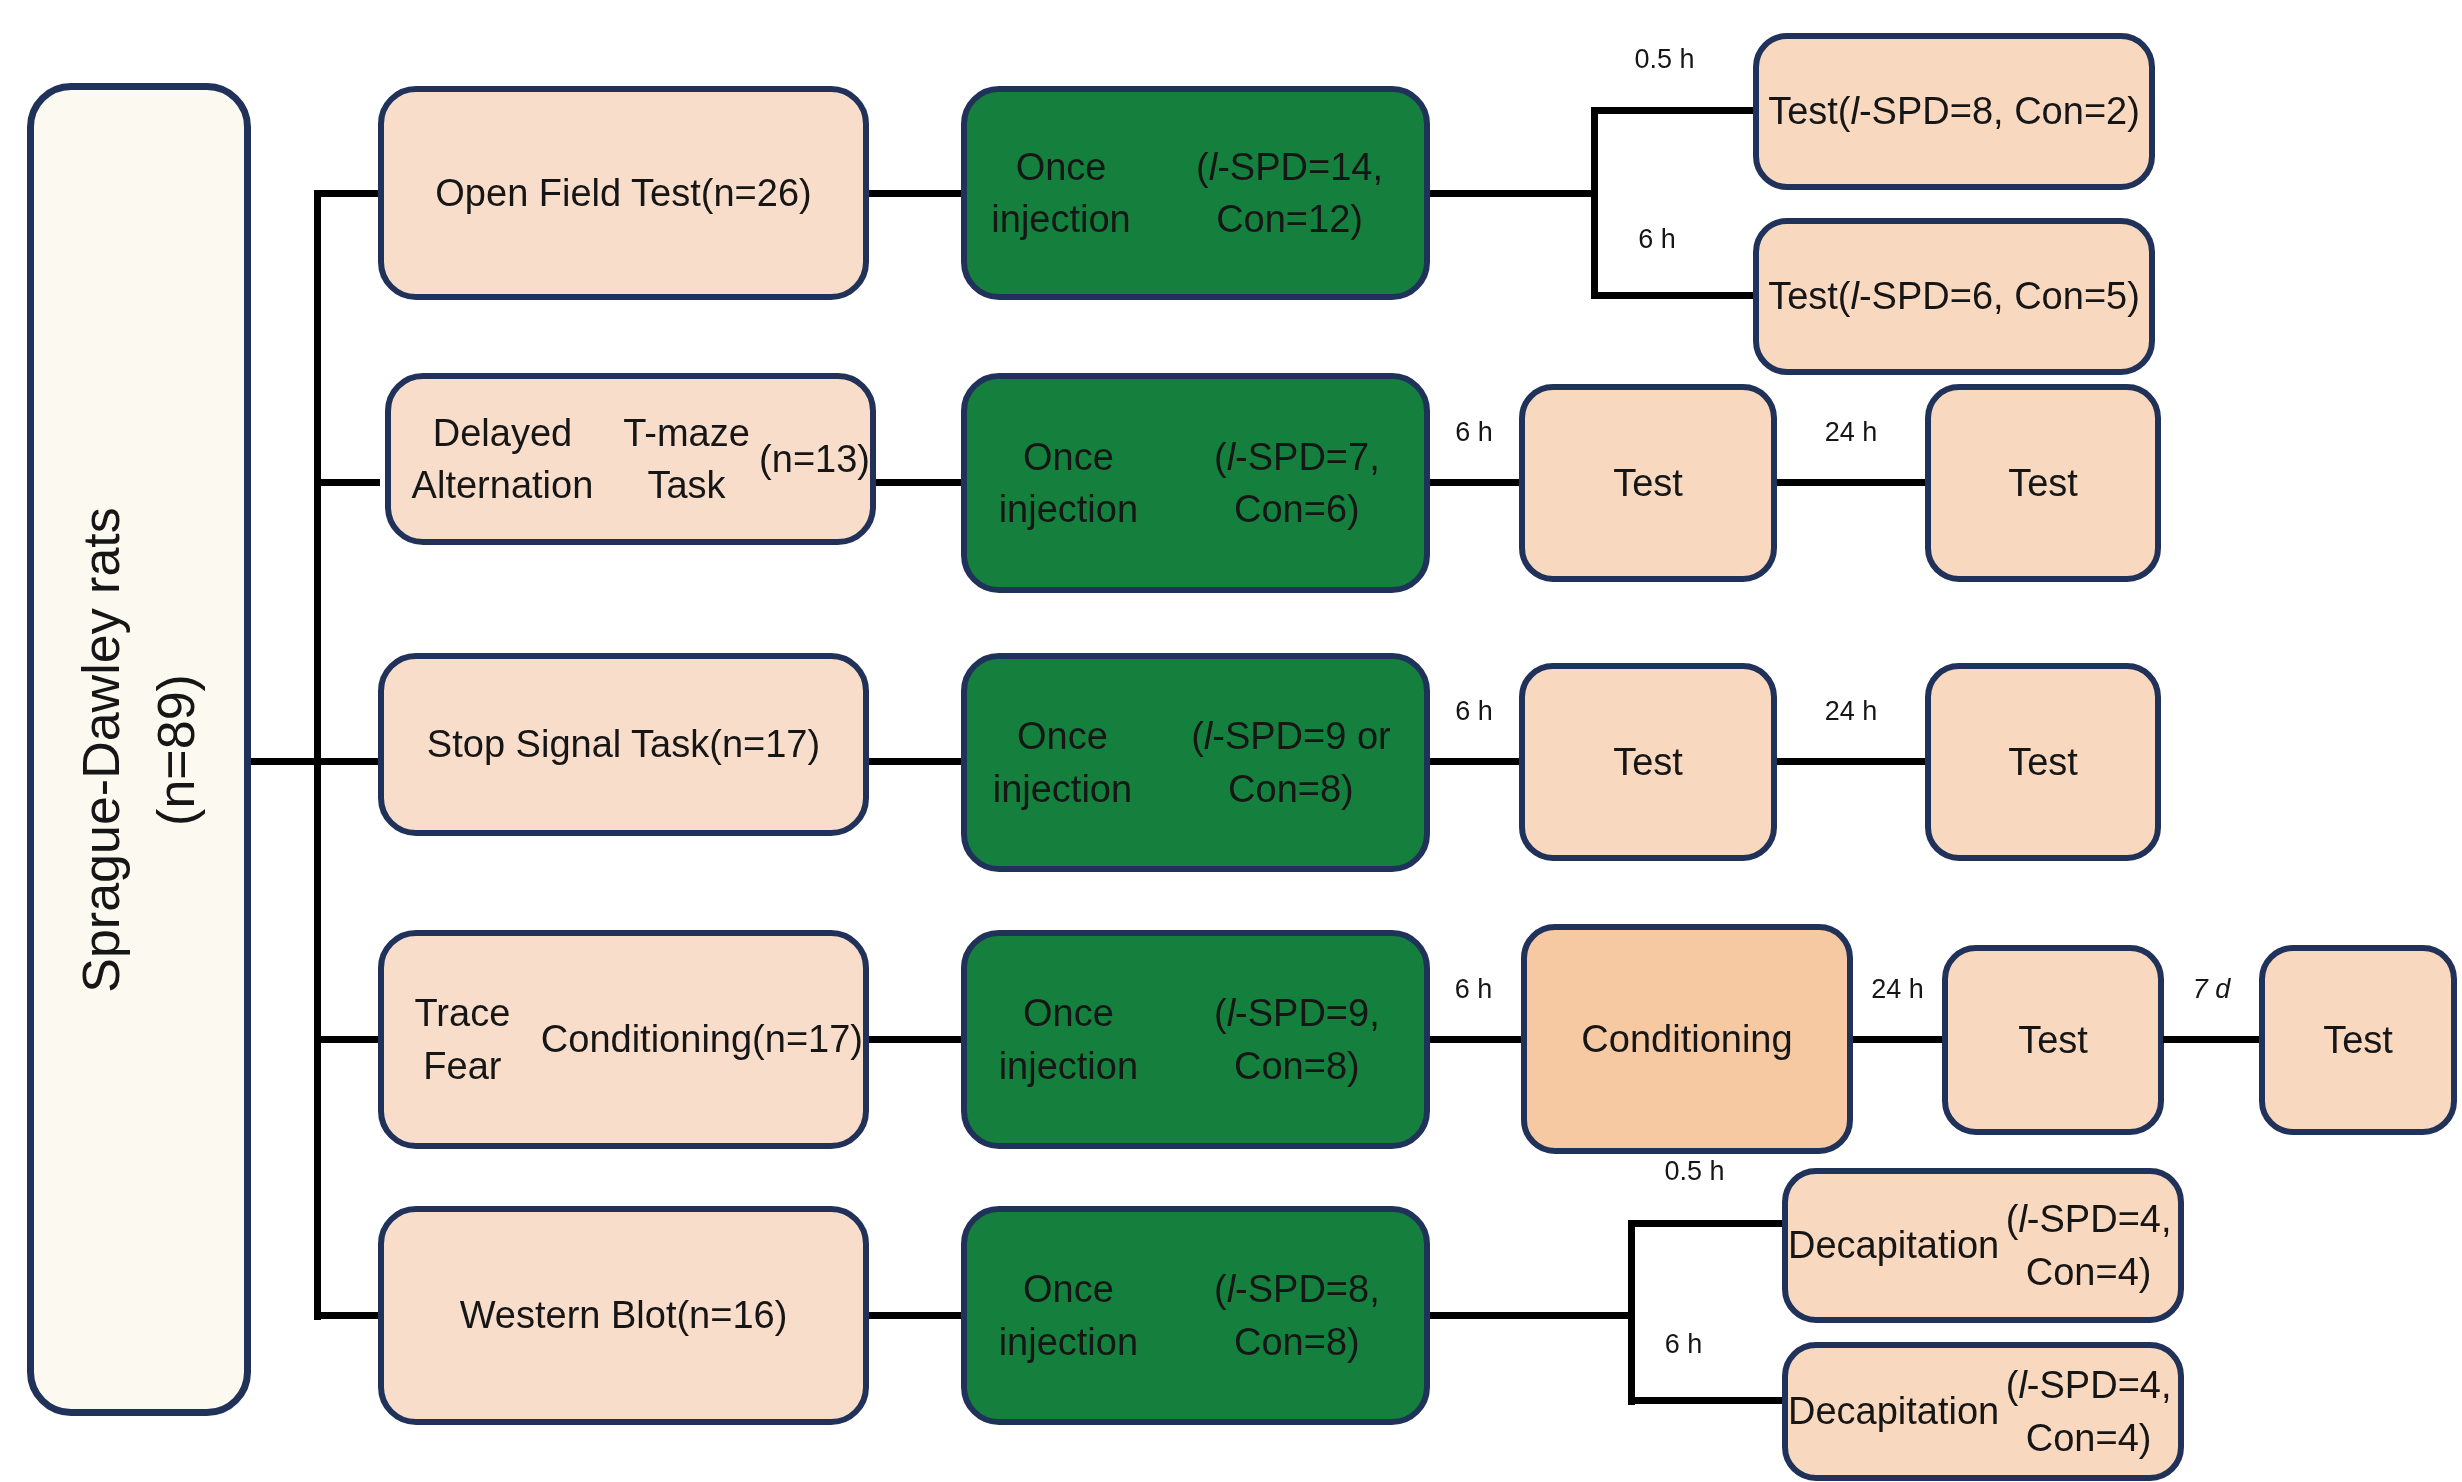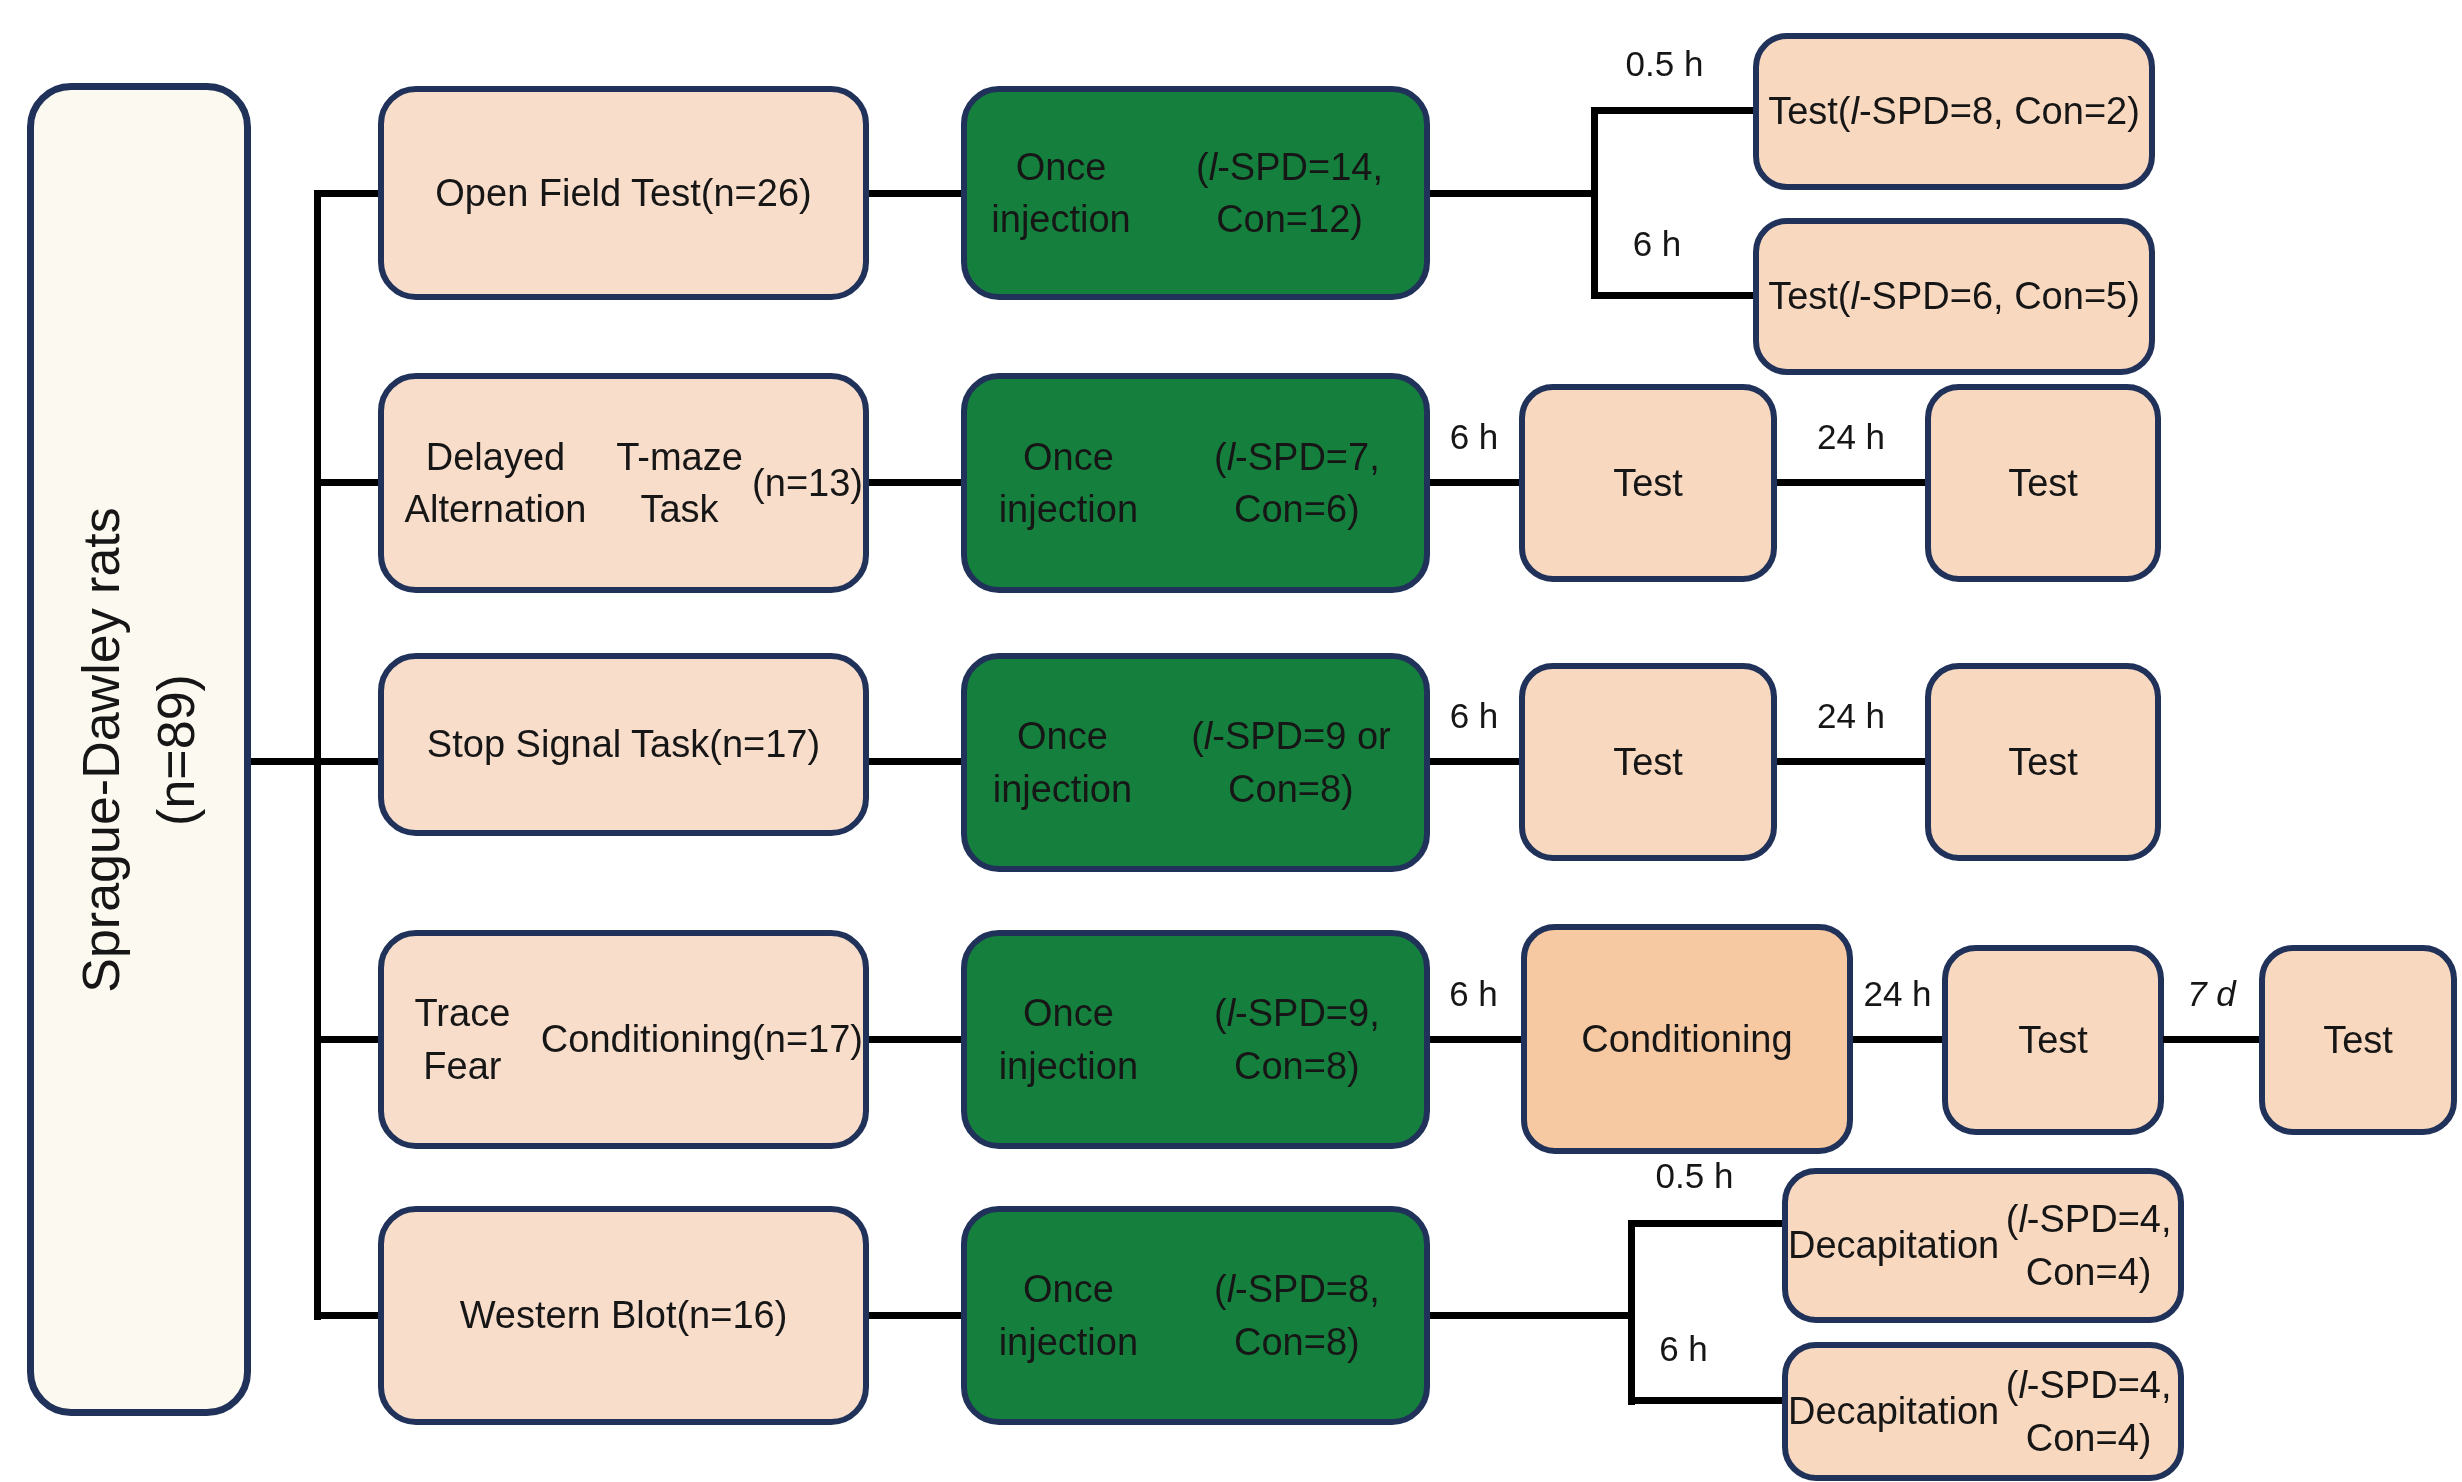--- a/index.html
+++ b/index.html
@@ -30,21 +30,21 @@
     background:#fcf9f0;
   }
   .root-text{
     position:absolute;left:50%;top:50%;
     transform:translate(-50%,-50%) rotate(-90deg);
     white-space:nowrap;text-align:center;
     font-size:52px;line-height:1.45;
   }
   .hline,.vline{position:absolute;background:#000000;}
   .lbl{
-    position:absolute;font-size:35px;text-align:center;
+    position:absolute;font-size:27px;text-align:center;
     white-space:nowrap;color:#161616;
   }
   .it{font-style:italic;}
 </style>
 </head>
 <body>
 
 <div id="canvas">
 
   <div class="rootbox">
@@ -86,21 +86,21 @@
 
   <div class="box event" style="left:1753px;top:33px;width:402px;height:157px;">
     <div>Test</div>
     <div><span>(</span><span class="it">l</span><span>-SPD=8, Con=2)</span></div>
   </div>
   <div class="box event" style="left:1753px;top:218px;width:402px;height:157px;">
     <div>Test</div>
     <div><span>(</span><span class="it">l</span><span>-SPD=6, Con=5)</span></div>
   </div>
 
-  <div class="box task" style="top:373px;height:220px;">
+  <div class="box task" style="top:373px;height:172px;margin-left:7px;">
     <div>Delayed Alternation</div>
     <div>T-maze Task</div>
     <div>(n=13)</div>
   </div>
   <div class="box inj" style="top:373px;height:220px;">
     <div>Once injection</div>
     <div><span>(</span><span class="it">l</span><span>-SPD=7, Con=6)</span></div>
   </div>
   <div class="hline" style="left:1430px;top:479px;width:89px;height:7.4px;"></div>
   <div class="lbl" style="left:1415px;top:417px;width:118px;">6 h</div>

